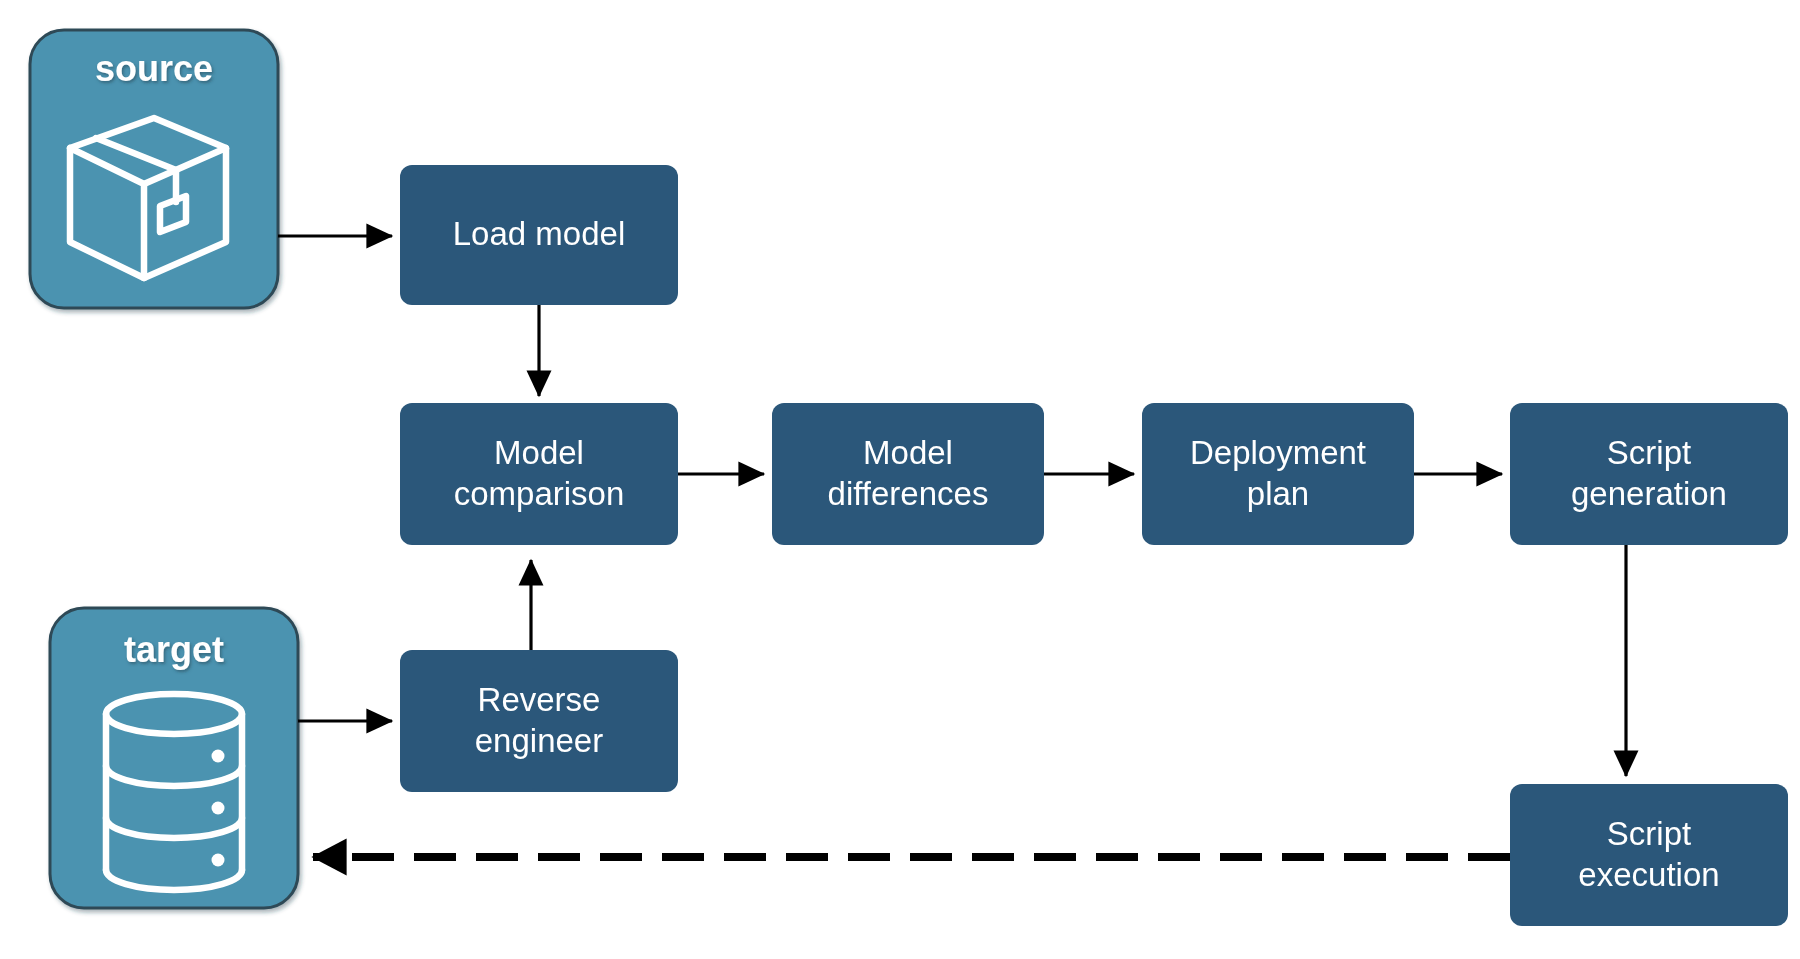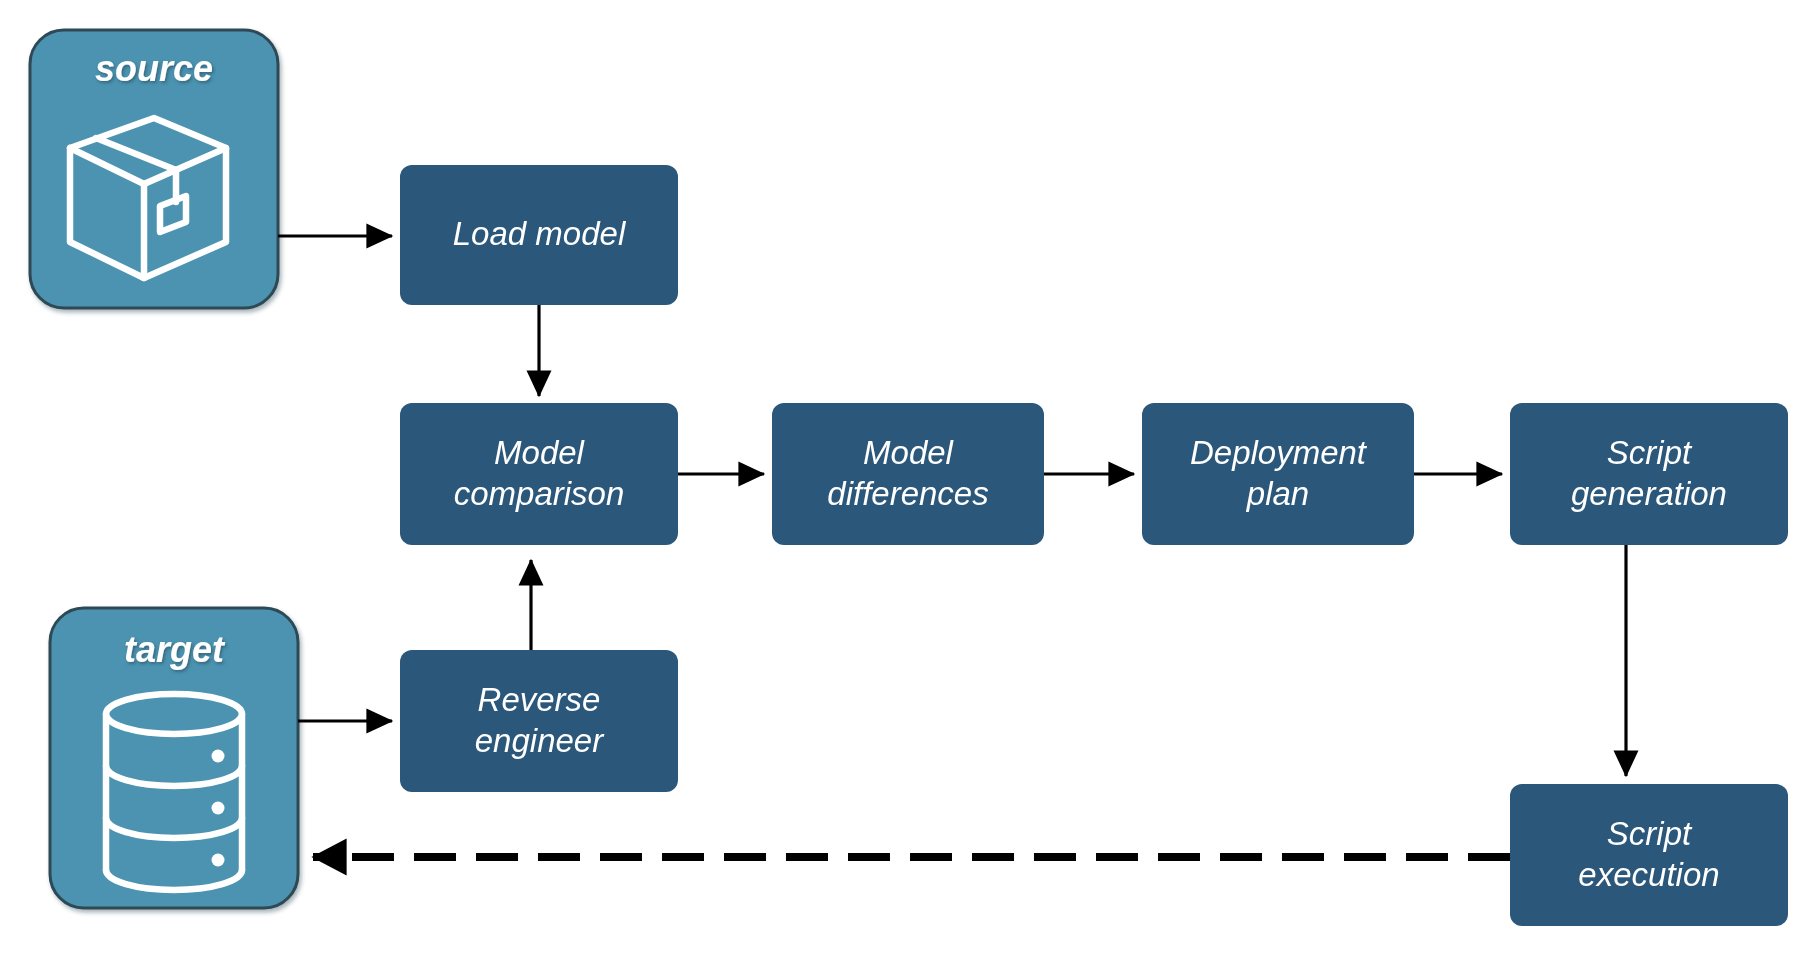--- a/index.html
+++ b/index.html
@@ -11,21 +11,20 @@
     width: 1800px;
     height: 959px;
     overflow: hidden;
     font-family: "Liberation Sans", sans-serif;
   }
   #canvas {
     position: relative;
     width: 1478px;
     height: 959px;
     background: #ffffff;
-    font-style: italic;
   }
   svg.diagram {
     position: absolute;
     top: 0;
     left: 0;
     width: 1800px;
     height: 959px;
   }
   .node-label {
     font-family: "Liberation Sans", sans-serif;

